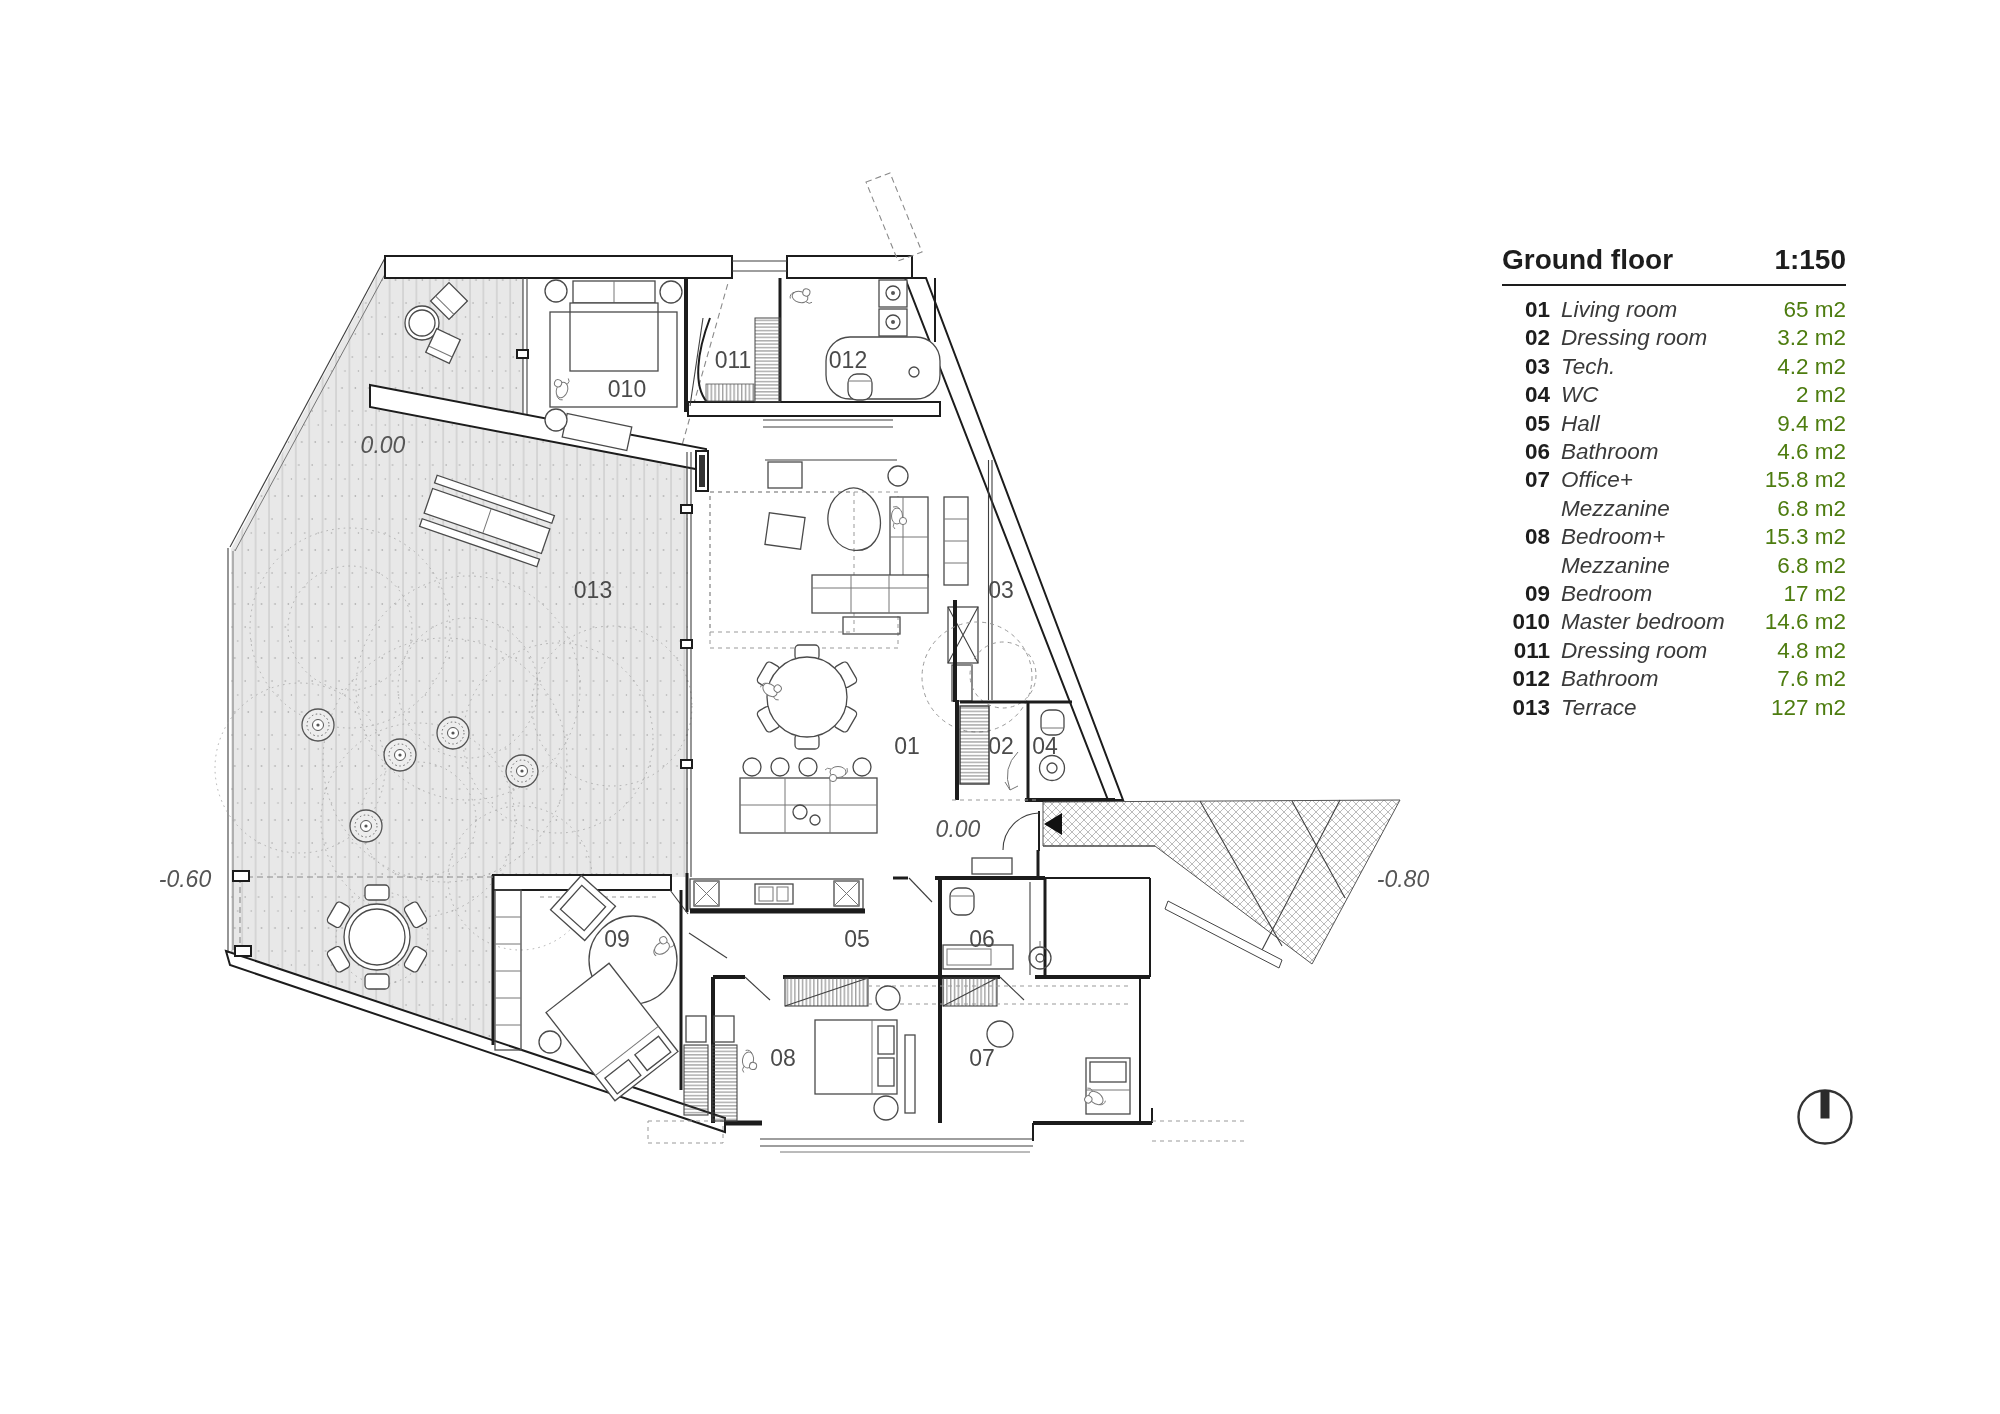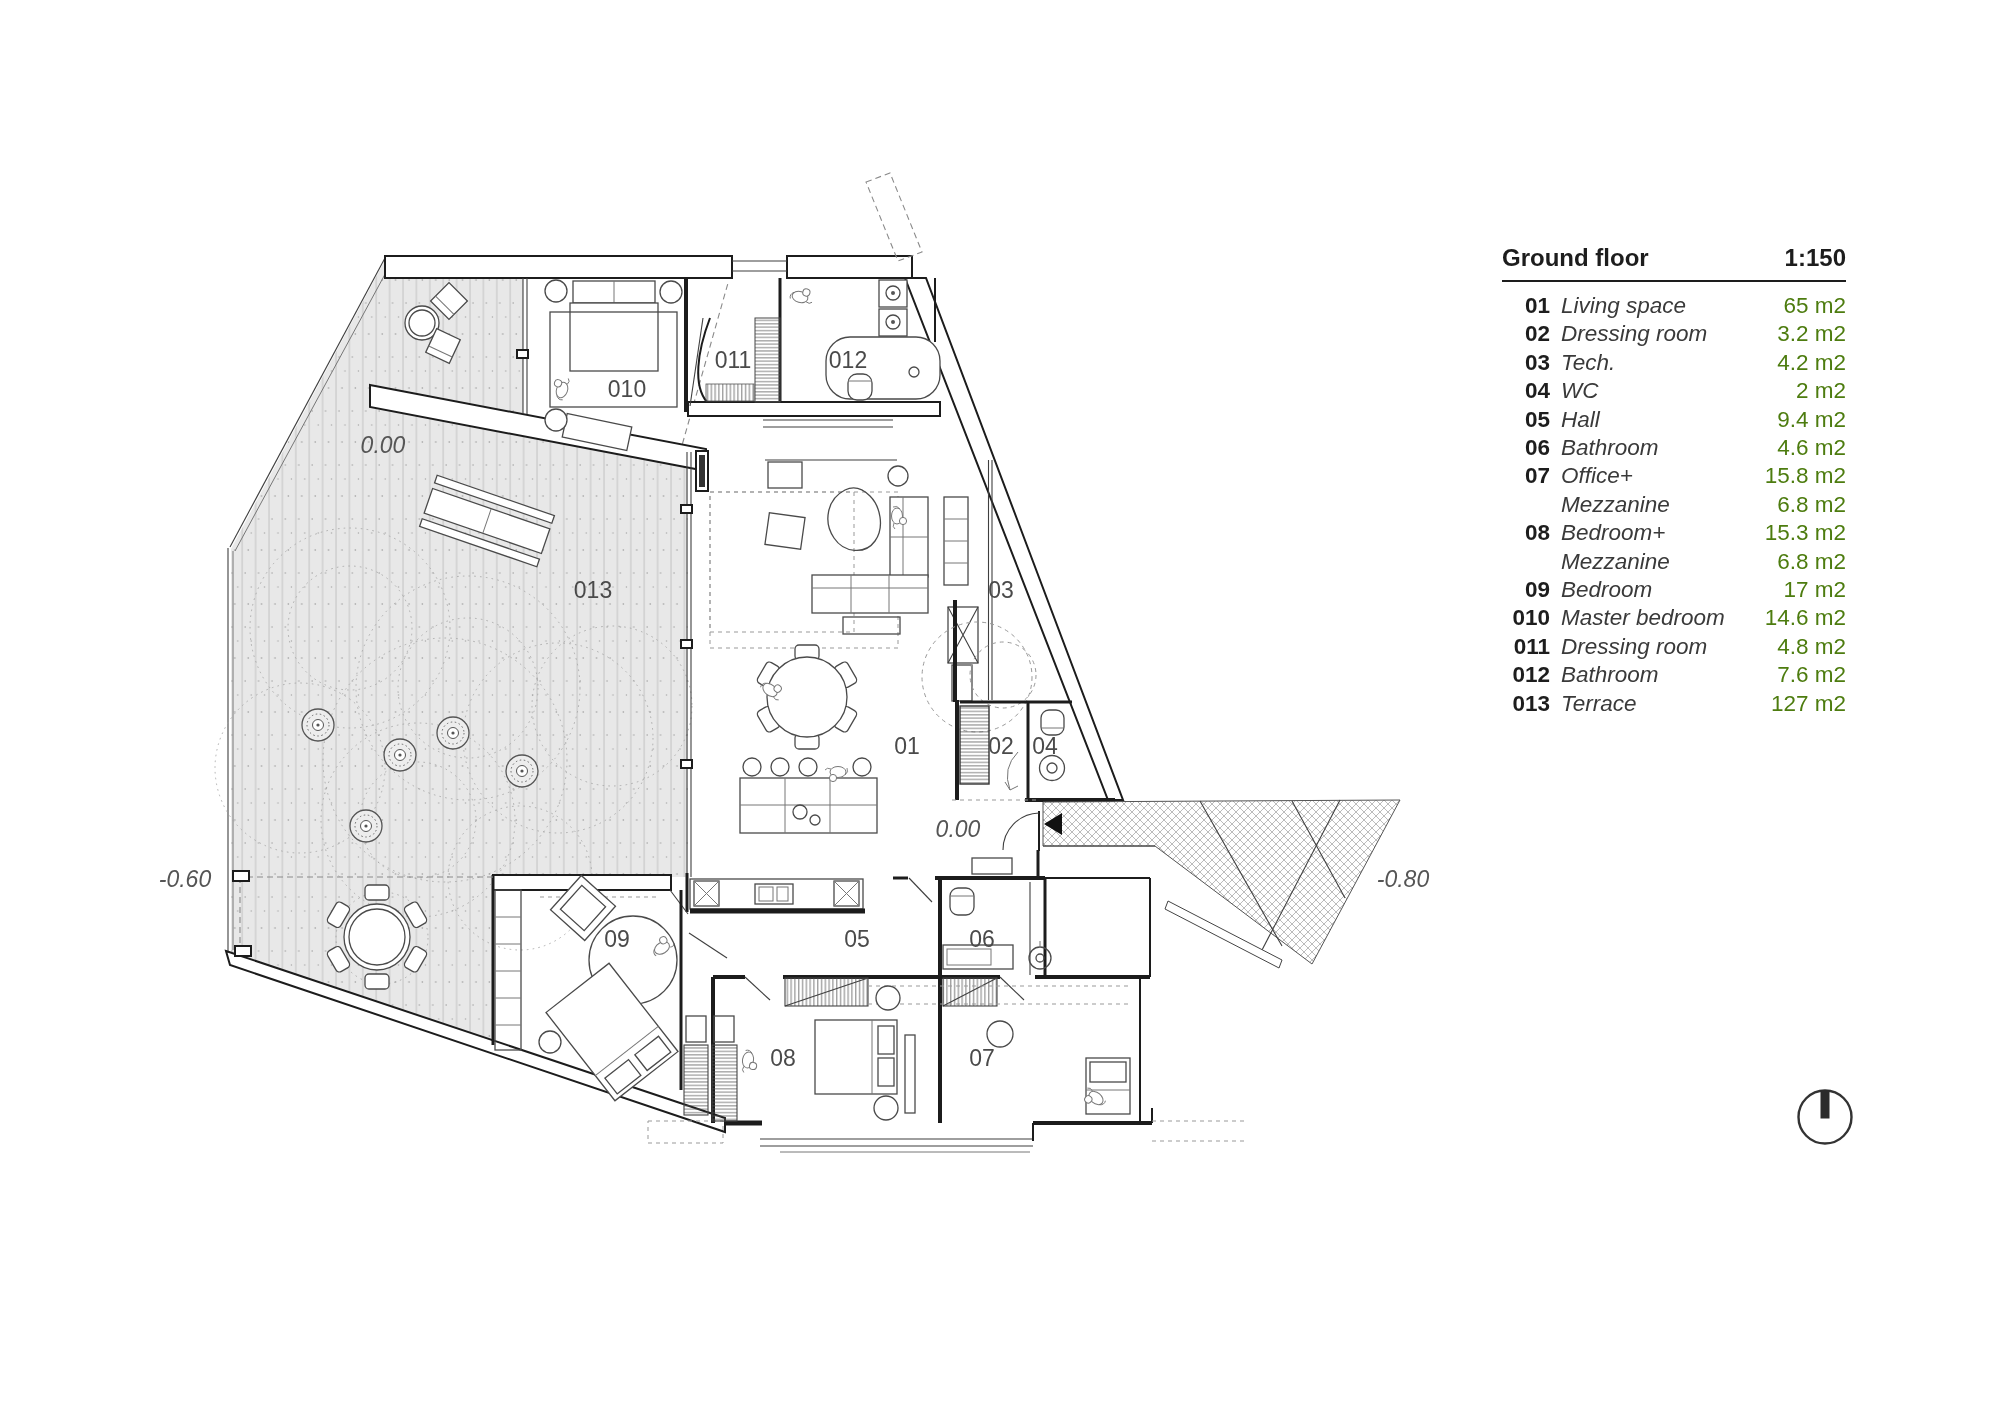--- a/index.html
+++ b/index.html
@@ -2,21 +2,21 @@
 <html><head>
 <meta charset="utf-8">
 <style>
   html,body{margin:0;padding:0;background:#fff;}
   body{font-family:"Liberation Sans", sans-serif;}
   #stage{position:relative;width:2000px;height:1414px;background:#fff;overflow:hidden;}
   #plan-svg{position:absolute;left:0;top:0;}
   
   #legend{position:absolute;left:1502px;top:244px;width:344px;color:#1d1d1d;}
   #legend .hdr{display:flex;justify-content:space-between;align-items:baseline;
-    font-size:24px;font-weight:bold;padding-bottom:8px;border-bottom:2.5px solid #1d1d1d;}
+    font-size:28px;font-weight:bold;padding-bottom:8px;border-bottom:2.5px solid #1d1d1d;}
   #legend .rows{padding-top:10px;}
   #legend .row{display:flex;align-items:baseline;line-height:28.4px;font-size:22.5px;}
   #legend .row .no{width:48px;text-align:right;font-weight:bold;color:#1d1d1d;flex:0 0 auto;}
   #legend .row .nm{flex:1 1 auto;font-style:italic;color:#3a3a3a;padding-left:11px;}
   #legend .row .ar{text-align:right;color:#4d7c0f;flex:0 0 auto;}
   
   .w5{stroke:#1c1c1c;stroke-width:5;fill:none;}
   .w4{stroke:#1c1c1c;stroke-width:4;fill:none;}
   .w3{stroke:#1c1c1c;stroke-width:3;fill:none;}
   .w2{stroke:#1c1c1c;stroke-width:2;fill:none;}
@@ -473,21 +473,21 @@
 </svg>
 
 <div id="legend">
   <div class="hdr">
     <span>Ground floor</span>
     <span>1:150</span>
   </div>
   <div class="rows" id="legend-rows">
         <div class="row">
           <span class="no">01</span>
-          <span class="nm">Living space</span>
+          <span class="nm">Living room</span>
           <span class="ar">65 m2</span>
         </div>
         <div class="row">
           <span class="no">02</span>
           <span class="nm">Dressing room</span>
           <span class="ar">3.2 m2</span>
         </div>
         <div class="row">
           <span class="no">03</span>
           <span class="nm">Tech.</span>

